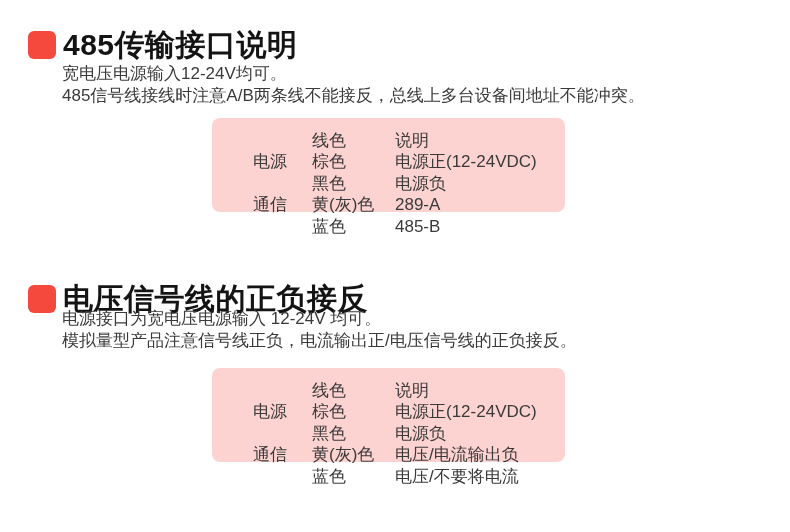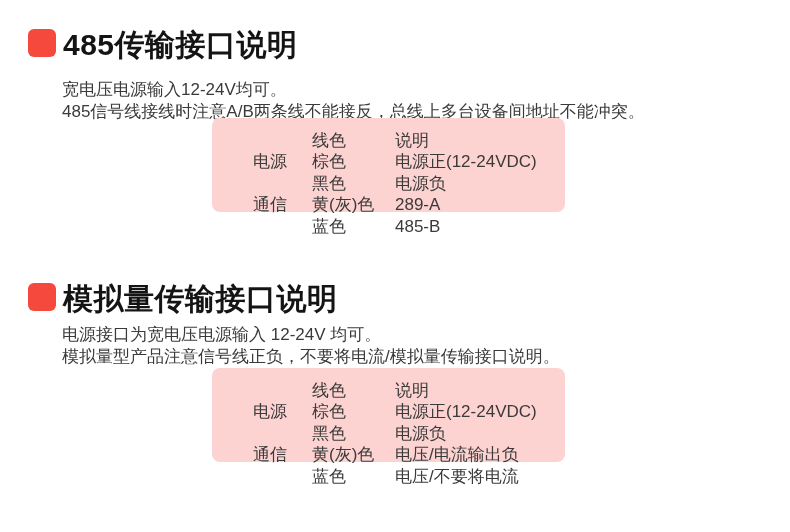--- a/index.html
+++ b/index.html
@@ -13,21 +13,21 @@
   body{
     position:relative;
     background:#ffffff;
     font-family:"Liberation Sans","DejaVu Sans",sans-serif;
     overflow:hidden;
   }
   .section-header{
     position:absolute;
     left:28px;
     display:flex;
-    align-items:flex-start;
+    align-items:center;
     gap:7px;
   }
   .bullet{
     width:28px;
     height:28px;
     border-radius:6px;
     background:var(--accent-red);
     flex:0 0 auto;
   }
   .section-title{
@@ -38,21 +38,20 @@
     white-space:nowrap;
     letter-spacing:0.5px;
   }
   .paragraphs{
     position:absolute;
     left:62px;
     font-size:17px;
     line-height:22px;
     color:var(--body-color);
     white-space:nowrap;
-    margin-top:16px;
   }
   #header-1{top:29px;}
   #paras-1{top:63px;}
   #box-1{top:118px;}
   #header-2{top:283px;}
   #paras-2{top:308px;}
   #box-2{top:368px;}
   .wire-box{
     position:absolute;
     left:212px;
@@ -103,26 +102,26 @@
     <span>289-A</span>
 
     <span></span>
     <span>蓝色</span>
     <span>485-B</span>
   </div>
 </div>
 
 <div class="section-header" id="header-2">
   <span class="bullet"></span>
-  <span class="section-title">模拟量传输接口说明</span>
+  <span class="section-title">电压信号线的正负接反</span>
 </div>
 
 <div class="paragraphs" id="paras-2">
   <div>电源接口为宽电压电源输入 12-24V 均可。</div>
-  <div>模拟量型产品注意信号线正负，不要将电流/模拟量传输接口说明。</div>
+  <div>模拟量型产品注意信号线正负，电流输出正/电压信号线的正负接反。</div>
 </div>
 
 <div class="wire-box" id="box-2">
   <div class="wire-table">
     <span></span>
     <span>线色</span>
     <span>说明</span>
 
     <span>电源</span>
     <span>棕色</span>

